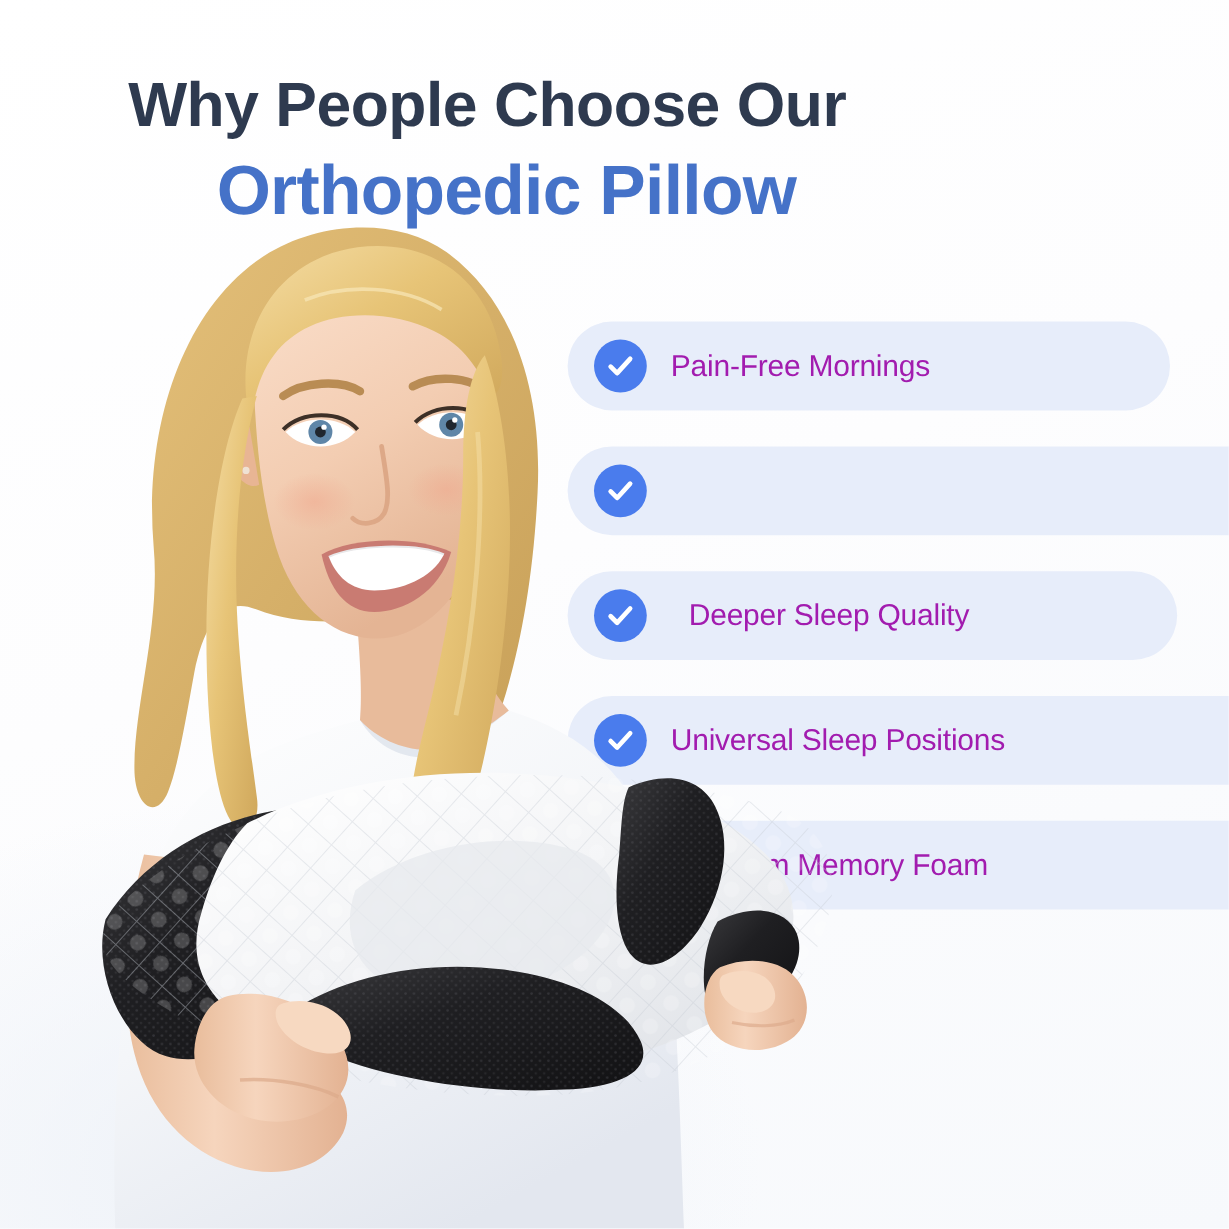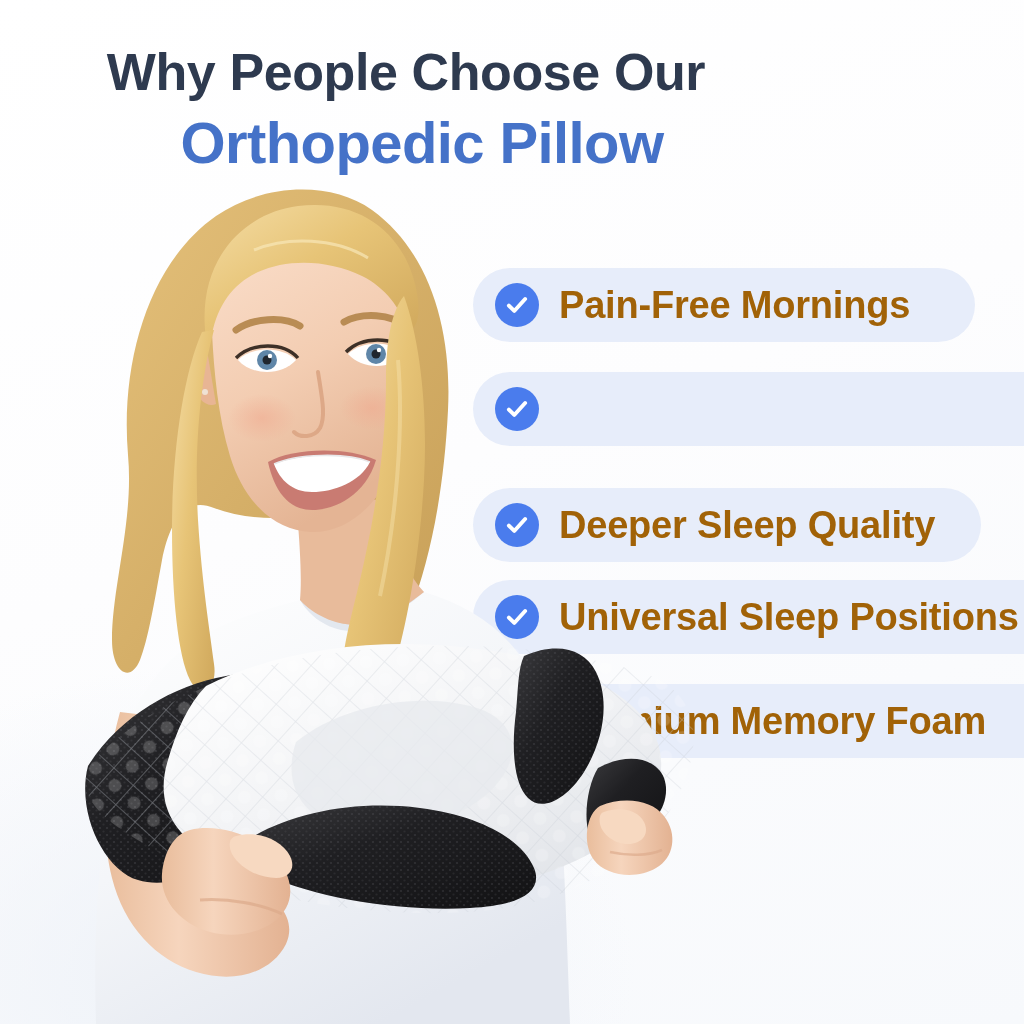--- a/index.html
+++ b/index.html
@@ -15,21 +15,21 @@
     position:relative;
     width:1024px; height:1024px;
     background:
       radial-gradient(ellipse 70% 50% at 20% 95%, #eef2f8 0%, rgba(238,242,248,0) 60%),
       linear-gradient(160deg,#ffffff 0%,#fdfdfe 45%,#f7f9fc 100%);
     overflow:hidden;
   }
 
   
   .headline {
-    position:absolute; top:44px; left:0; width:812px;
+    position:absolute; top:60px; left:0; width:812px;
     text-align:center; z-index:40;
     pointer-events:none;
   }
   .headline-line1 {
     display:block;
     font-size:52px; font-weight:600; letter-spacing:-0.4px;
     color:#2e3a4f; line-height:1.08;
   }
   .headline-line2 {
     display:block;
@@ -57,27 +57,27 @@
   .check {
     flex:0 0 auto;
     width:44px; height:44px; border-radius:50%;
     background:#4a7ced;
     display:flex; align-items:center; justify-content:center;
     margin-right:20px;
   }
   .check svg { width:26px; height:26px; display:block; }
 
   .pill-label {
-    font-size:38px; font-weight:700; color:#a16207;
+    font-size:25px; font-weight:400; color:#a21caf;
     white-space:nowrap; letter-spacing:-0.2px;
   }
 
   .p1 { top:268px; left:473px; width:502px; }
   .p2 { top:372px; left:473px; width:560px; }
-  .p3 { top:488px; left:473px; width:508px; }
+  .p3 { top:476px; left:473px; width:508px;gap:15px; }
   .p4 { top:580px; left:473px; width:560px; }
   .p5 { top:684px; left:473px; width:560px; }
 
   
   .p5 .check { visibility:hidden; }
 
   
   .photo { position:absolute; left:0; top:0; width:1024px; height:1024px; z-index:35; }
   .photo svg { display:block; width:1024px; height:1024px; }
 </style>

